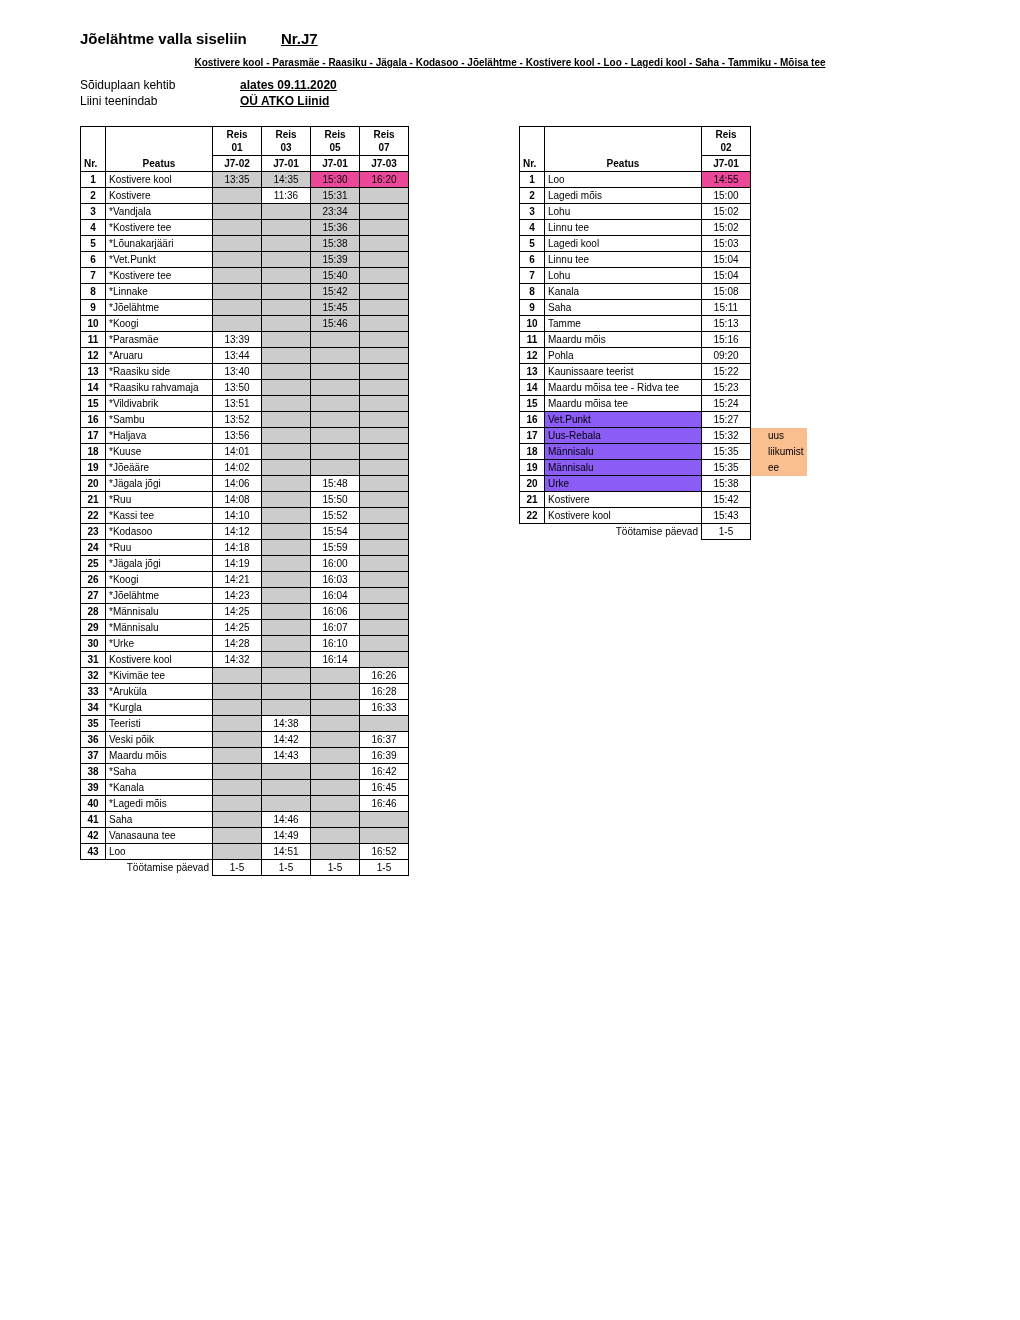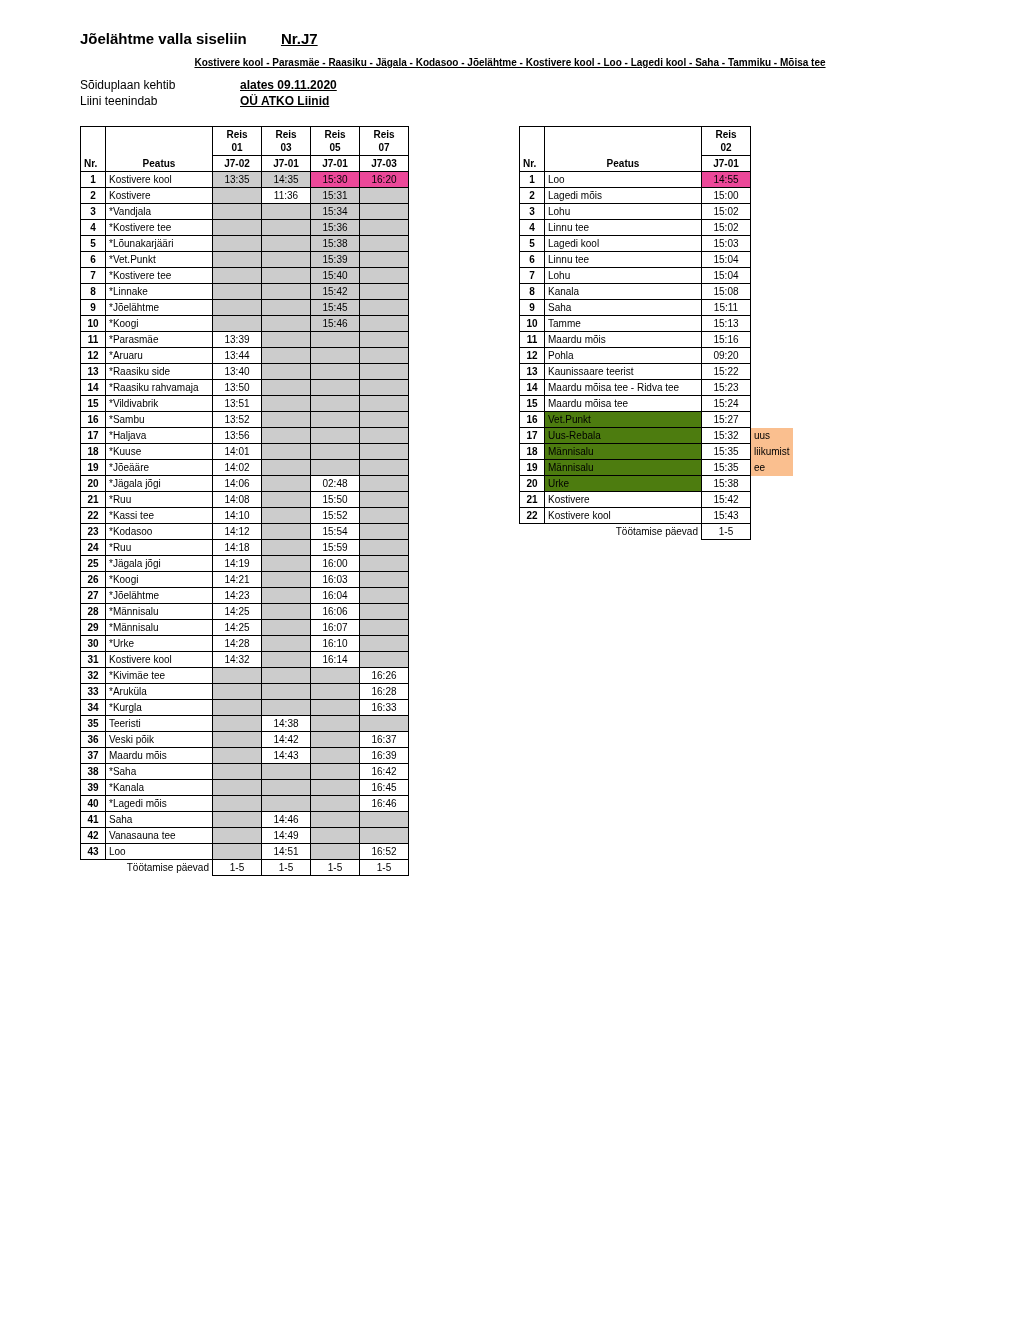--- a/index.html
+++ b/index.html
@@ -13,23 +13,23 @@
 .info-val{font-weight:bold;text-decoration:underline}
 .tables{display:flex;gap:110px;margin-top:18px;align-items:flex-start}
 table{border-collapse:collapse;font-size:10px}
 td,th{border:1px solid #000;padding:1px 3px;height:13px;line-height:13px;background:#fff}
 .nr{width:18px;text-align:center;font-weight:bold}
 .stop{width:100px;text-align:left}
 .time{width:42px;text-align:center}
 .grey{background:#ccc}
 .yellow{background:#ec4899}
 .orange{background:#fabf8f}
-.salmon{background:#4d7c0f}
+.salmon{background:#8b5cf6}
 .footer-label{text-align:right;padding-right:3px}
-.side-note{border:none;font-size:10px;text-align:left;padding-left:3px}
+.side-note{border:none;font-size:10px;text-align:left;padding-left:17px}
 .hdr-nr{width:18px}
 .stop2{width:150px;text-align:left}
 .t2 .time{width:42px}
 </style>
 </head>
 <body>
 
 <div class="page">
   <div class="title">
     <span>Jõelähtme valla siseliin</span>
@@ -79,21 +79,21 @@
             <td class="time grey"></td>
             <td class="time ">11:36</td>
             <td class="time grey">15:31</td>
             <td class="time grey"></td>
           </tr>
           <tr>
             <td class="nr">3</td>
             <td class="stop">*Vandjala</td>
             <td class="time grey"></td>
             <td class="time grey"></td>
-            <td class="time grey">15:34</td>
+            <td class="time grey">23:34</td>
             <td class="time grey"></td>
           </tr>
           <tr>
             <td class="nr">4</td>
             <td class="stop">*Kostivere tee</td>
             <td class="time grey"></td>
             <td class="time grey"></td>
             <td class="time grey">15:36</td>
             <td class="time grey"></td>
           </tr>
@@ -215,21 +215,21 @@
             <td class="time ">14:02</td>
             <td class="time grey"></td>
             <td class="time grey"></td>
             <td class="time grey"></td>
           </tr>
           <tr>
             <td class="nr">20</td>
             <td class="stop">*Jägala jõgi</td>
             <td class="time ">14:06</td>
             <td class="time grey"></td>
-            <td class="time ">02:48</td>
+            <td class="time ">15:48</td>
             <td class="time grey"></td>
           </tr>
           <tr>
             <td class="nr">21</td>
             <td class="stop">*Ruu</td>
             <td class="time ">14:08</td>
             <td class="time grey"></td>
             <td class="time ">15:50</td>
             <td class="time grey"></td>
           </tr>

